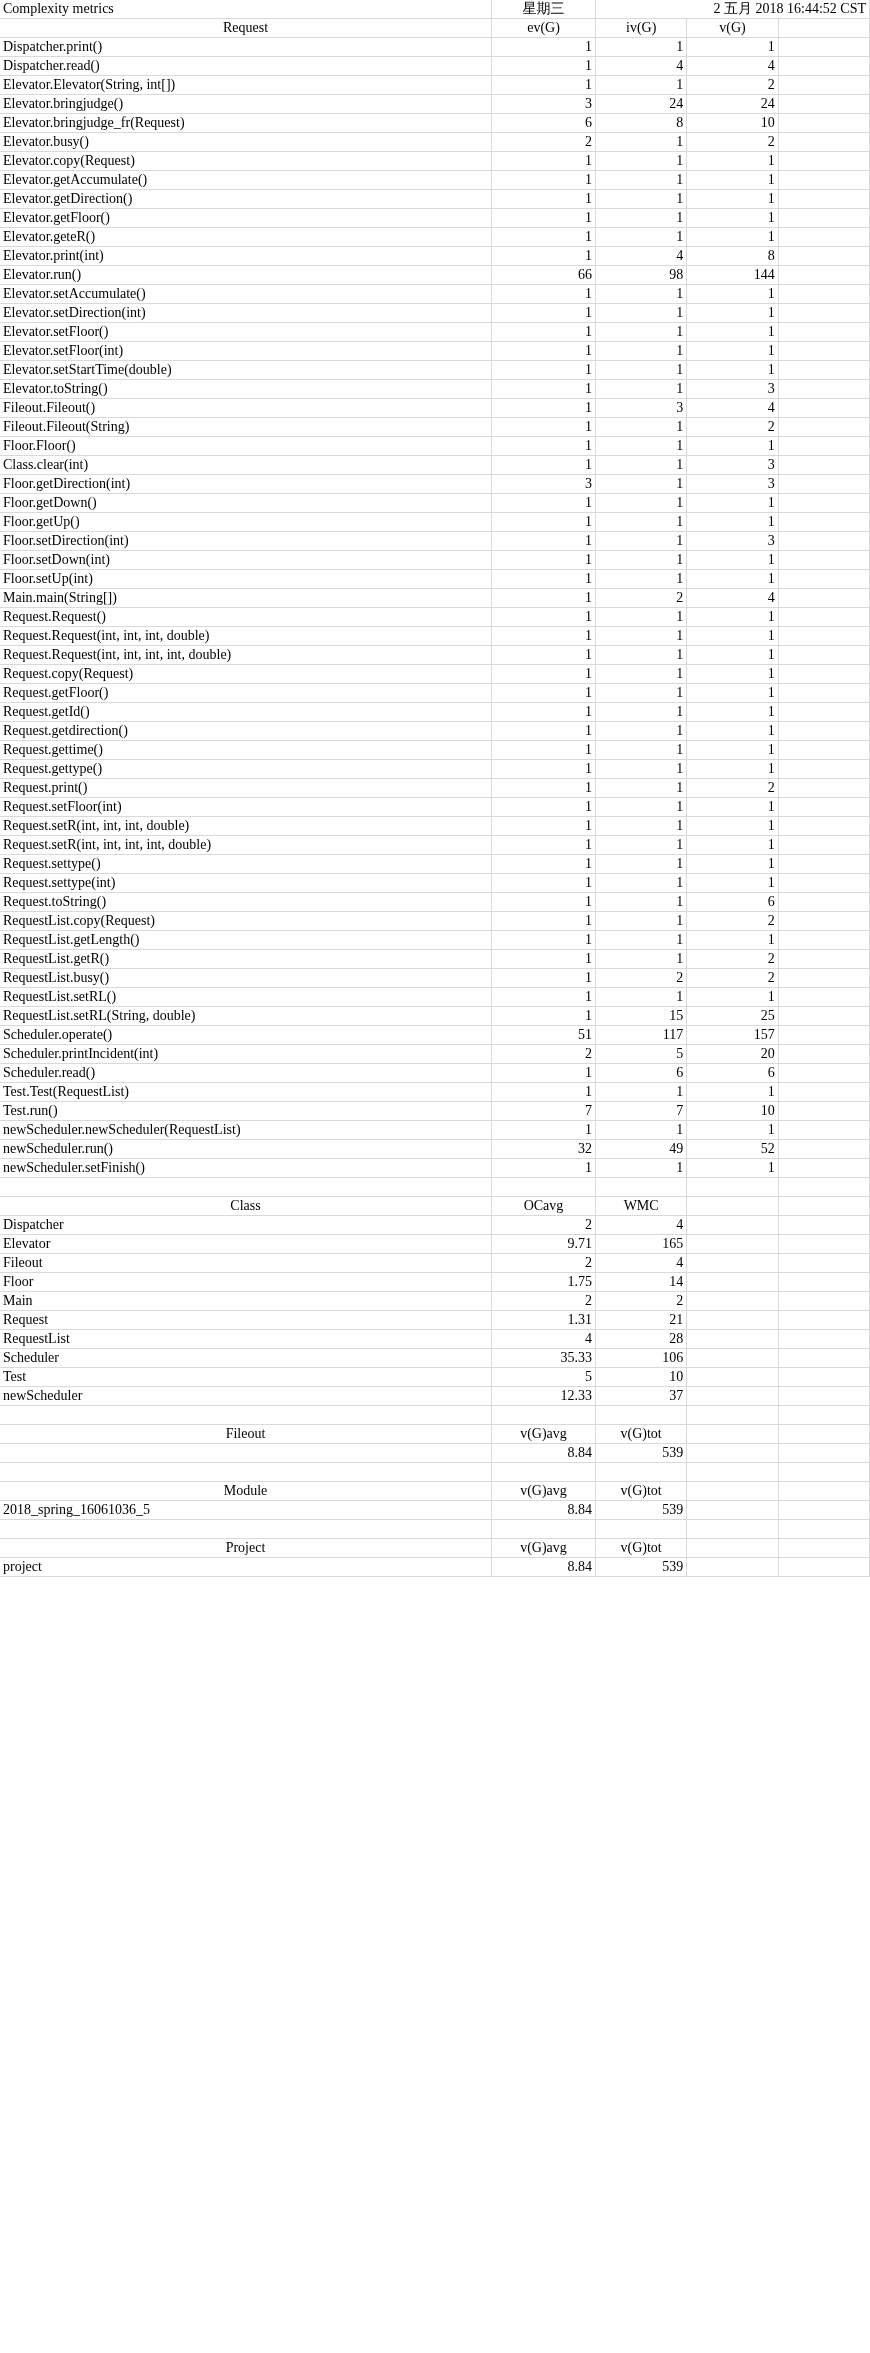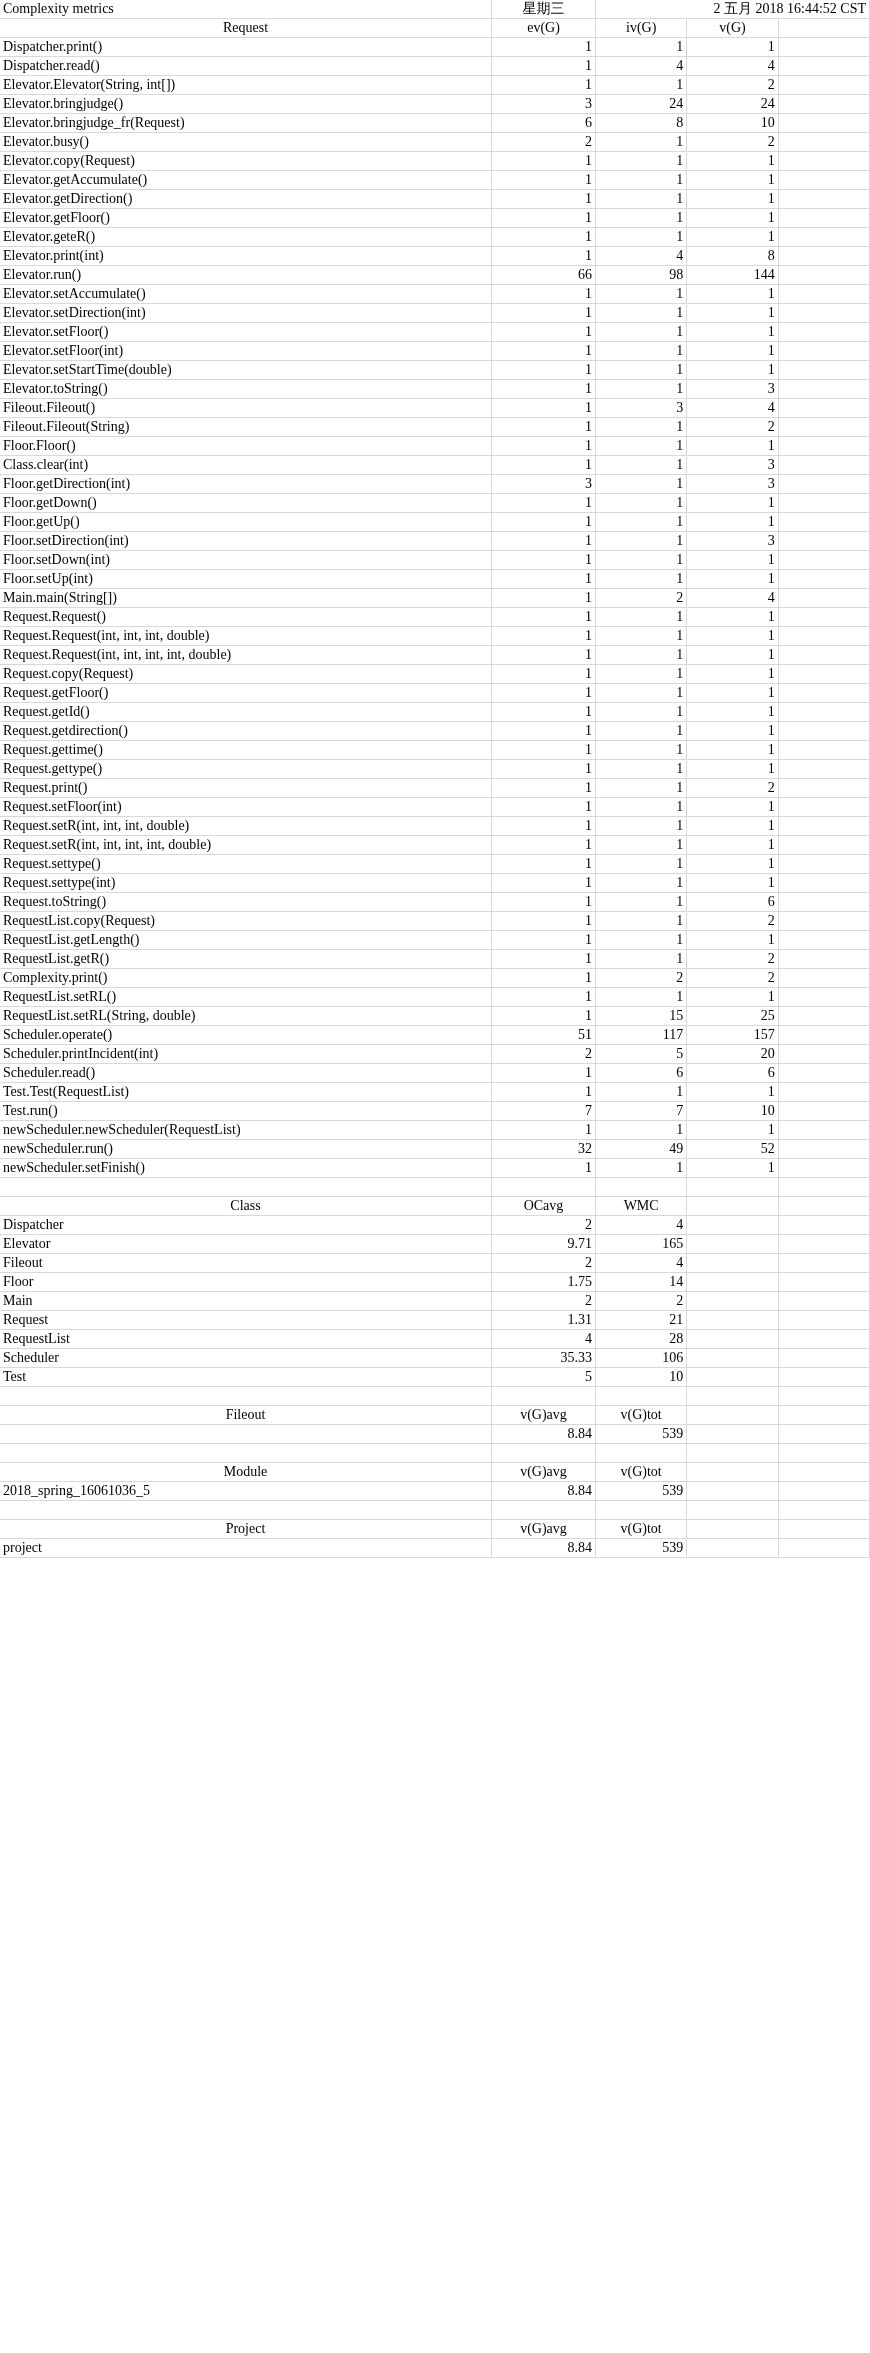--- a/index.html
+++ b/index.html
@@ -396,21 +396,21 @@
         <td class="c4"></td>
       </tr>
       <tr>
         <td class="name">RequestList.getR()</td>
         <td class="c1">1</td>
         <td class="c2">1</td>
         <td class="c3">2</td>
         <td class="c4"></td>
       </tr>
       <tr>
-        <td class="name">Complexity.print()</td>
+        <td class="name">RequestList.busy()</td>
         <td class="c1">1</td>
         <td class="c2">2</td>
         <td class="c3">2</td>
         <td class="c4"></td>
       </tr>
       <tr>
         <td class="name">RequestList.setRL()</td>
         <td class="c1">1</td>
         <td class="c2">1</td>
         <td class="c3">1</td>
@@ -550,20 +550,27 @@
         <td class="c4"></td>
       </tr>
       <tr>
         <td class="name">Test</td>
         <td class="c1">5</td>
         <td class="c2">10</td>
         <td class="c3"></td>
         <td class="c4"></td>
       </tr>
       <tr>
+        <td class="name">newScheduler</td>
+        <td class="c1">12.33</td>
+        <td class="c2">37</td>
+        <td class="c3"></td>
+        <td class="c4"></td>
+      </tr>
+      <tr>
         <td class="name"></td>
         <td class="c1"></td>
         <td class="c2"></td>
         <td class="c3"></td>
         <td class="c4"></td>
       </tr>
       <tr>
         <td class="name hdr">Fileout</td>
         <td class="c1 hdr">v(G)avg</td>
         <td class="c2 hdr">v(G)tot</td>

